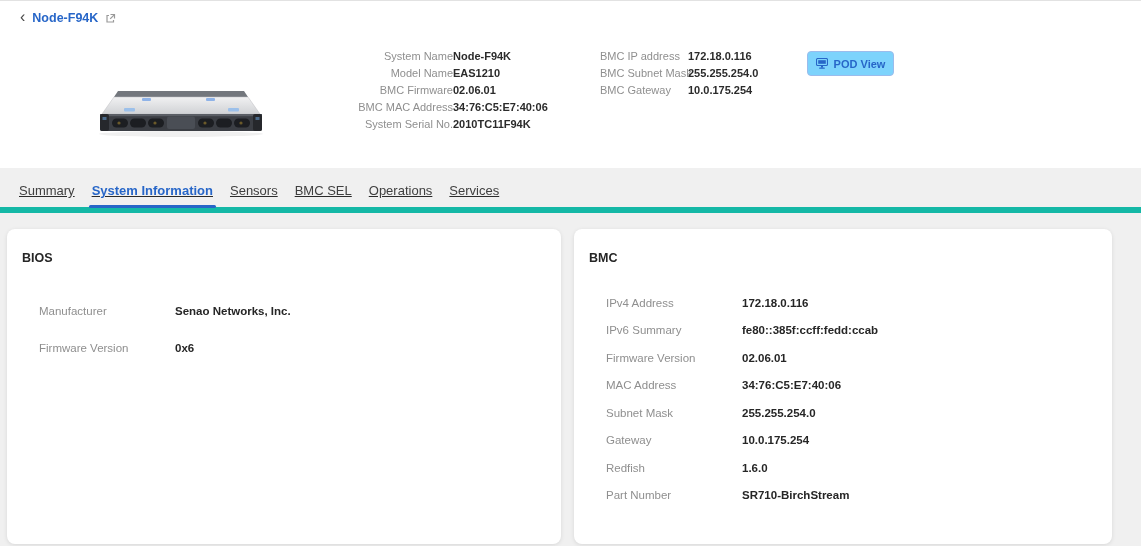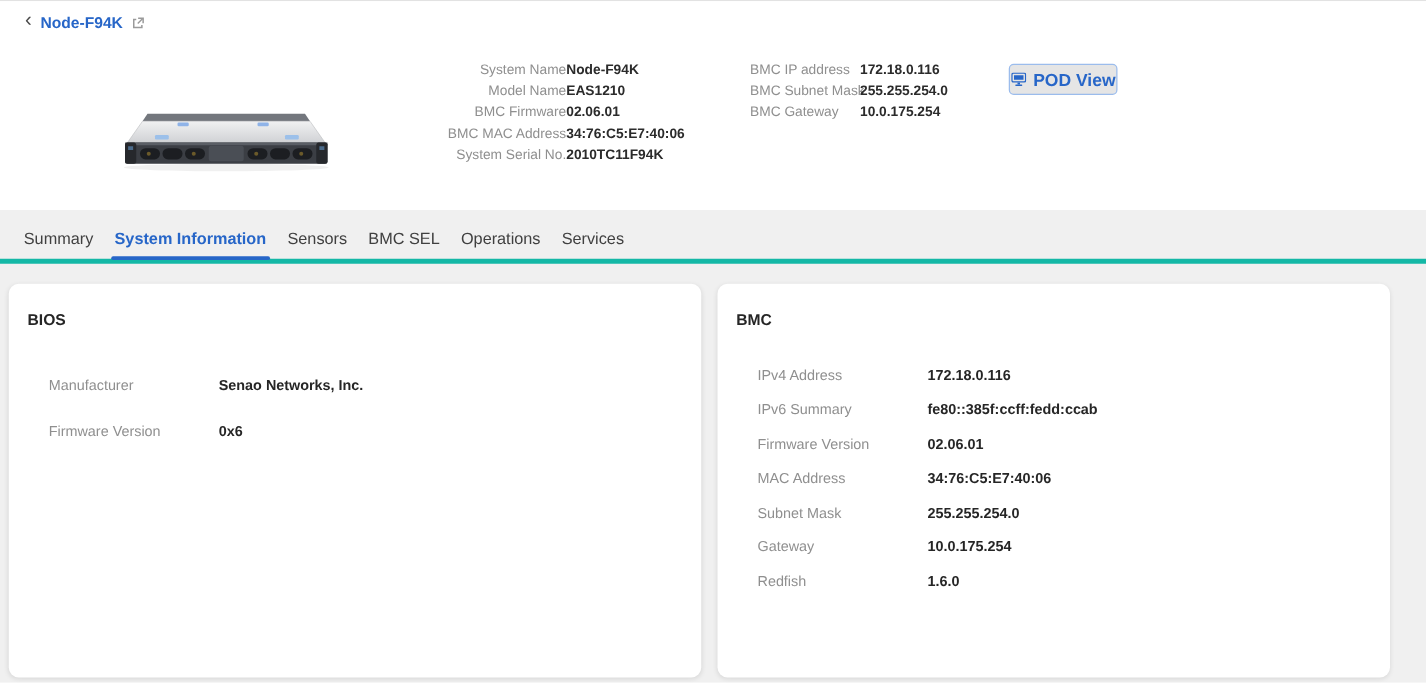--- a/index.html
+++ b/index.html
@@ -25,31 +25,31 @@
   .info-col.col1 { left:352px; }
   .info-col.col2 { left:600px; }
   .info-row { display:flex; height:17px; align-items:center; white-space:nowrap; }
   .info-row .ilabel { color:#8f8f8f; font-size:11px; }
   .col1 .ilabel { width:101px;text-align:right; }
   .col2 .ilabel { width:88px; }
   .info-row .ivalue { color:#2b2b2b; font-size:11px; font-weight:bold; }
 
   .pod-btn {
     position:absolute; left:807px; top:50px; width:87px; height:25px;
-    background:#e5e5e5; border:1px solid #9bbcec; border-radius:4px;
+    background:#7dd3fc; border:1px solid #9bbcec; border-radius:4px;
     display:flex; align-items:center; justify-content:center; gap:6px;
     color:#2766c8; font-family:"Liberation Sans", sans-serif;
-    font-size:14px; font-weight:bold; cursor:pointer;
+    font-size:11px; font-weight:bold; cursor:pointer;
   }
 
   
   .lower { height:378px; background:#f0f0f0; }
   .tabs {
     display:flex; gap:15px; align-items:flex-end;
-    padding:15px 18px 0 18px; border-bottom:4px solid #14b8a6;
+    padding:15px 18px 0 18px; border-bottom:6px solid #14b8a6;text-decoration:underline;
   }
   .tab {
     font-size:13px; color:#404040; padding:0 1px 9px 1px;
     position:relative; cursor:pointer; white-space:nowrap;
   }
   .tab.active { color:#2766c8; font-weight:bold; }
   .tab.active::after {
     content:""; position:absolute; left:-2px; right:-2px; bottom:-1px;
     height:3px; background:#2766c8; border-radius:2px;
   }
@@ -228,18 +228,22 @@
             <span class="value">255.255.254.0</span>
           </div>
           <div class="row">
             <span class="label">Gateway</span>
             <span class="value">10.0.175.254</span>
           </div>
           <div class="row">
             <span class="label">Redfish</span>
             <span class="value">1.6.0</span>
           </div>
+          <div class="row">
+            <span class="label">Part Number</span>
+            <span class="value">SR710-BirchStream</span>
+          </div>
         </div>
       </section>
 
     </main>
   </div>
 </div>
 
 </body></html>

